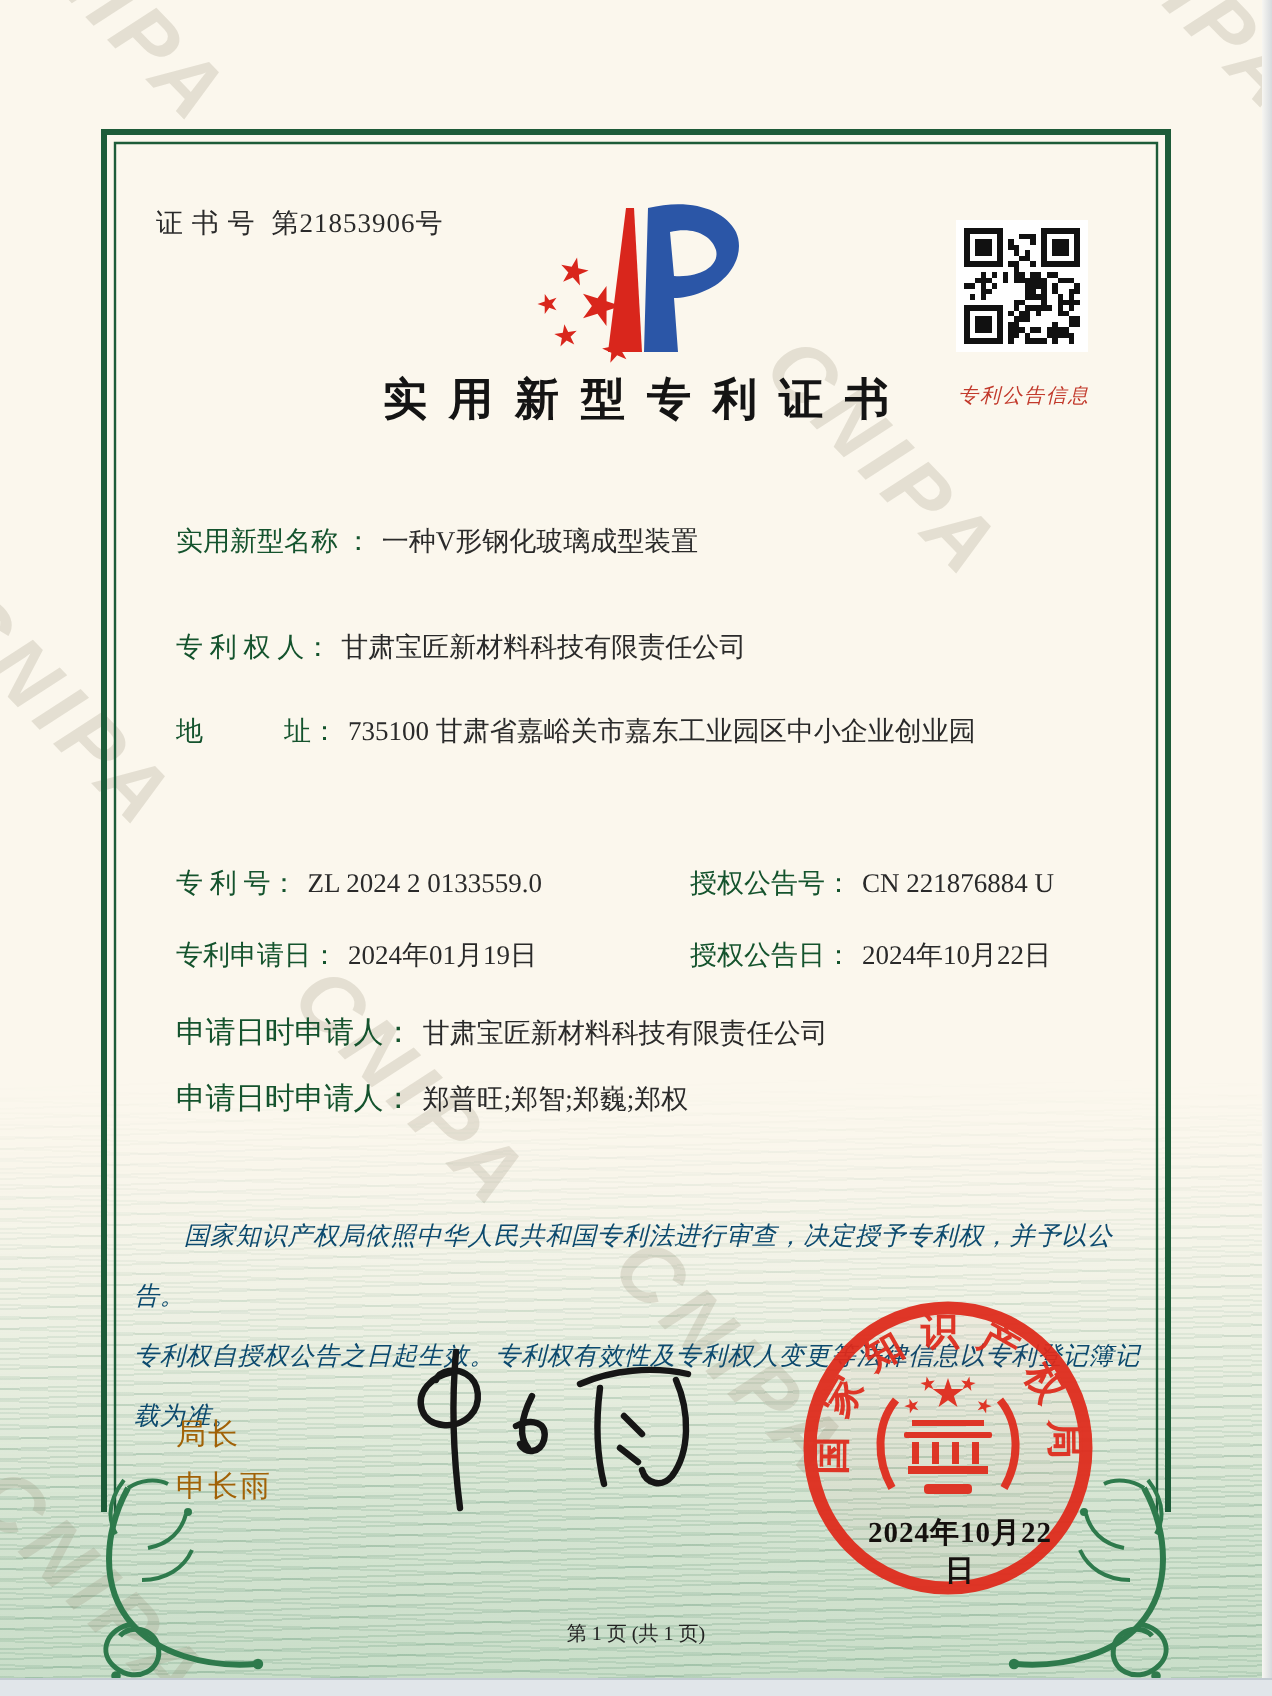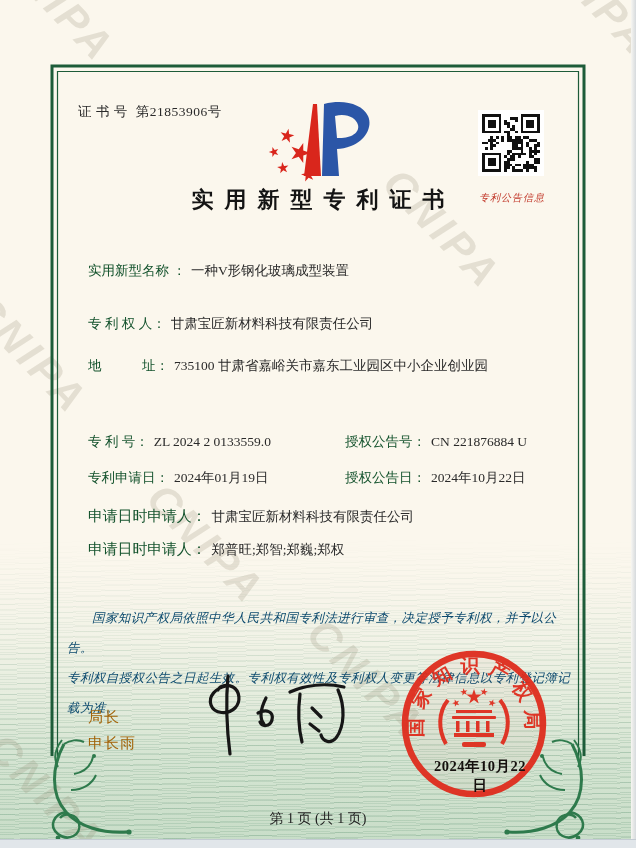--- a/index.html
+++ b/index.html
@@ -34,21 +34,21 @@
   .row .lbl{margin-right:5px;color:#14532d;}
   .row.small .lbl{font-size:15px;letter-spacing:-.2px;text-align:center;}
   .row .col2{position:absolute;left:257px;top:0;white-space:nowrap;}
   .stmt{position:absolute;left:67px;top:603px;width:506px;font-size:12.5px;line-height:30px;
         font-style:italic;letter-spacing:.4px;color:#0c4a6e;}
   .stmt .l1{text-indent:2em;}
   .director{position:absolute;left:88px;top:708px;font-family:"Liberation Sans","DejaVu Sans",sans-serif;
             font-size:15px;color:#a16207;}
   .director div{margin-bottom:7px;letter-spacing:1px;}
   .sig{position:absolute;left:190px;top:668px;}
-  .footer{position:absolute;left:0;top:810px;width:100%;text-align:center;font-size:14px;color:#222;}
+  .footer{position:absolute;left:0;top:810px;width:100%;text-align:center;font-size:10px;color:#222;}
   
   .seal{position:absolute;left:398px;top:650px;z-index:5;opacity:.94;}
   .seal-date{position:absolute;left:428px;top:757px;width:104px;text-align:center;z-index:6;
              font-size:14.5px;font-weight:bold;color:#15100e;letter-spacing:.5px;}
   
   .edge-right{position:absolute;right:0;top:0;width:5px;height:100%;z-index:7;
               background:linear-gradient(90deg,#f7f6f2,#d6dadd);}
   .edge-bottom{position:absolute;left:0;bottom:0;width:100%;height:9px;z-index:7;
                background:#e1e6ea;border-top:1px solid #c3cbd2;box-sizing:border-box;}
 </style>

